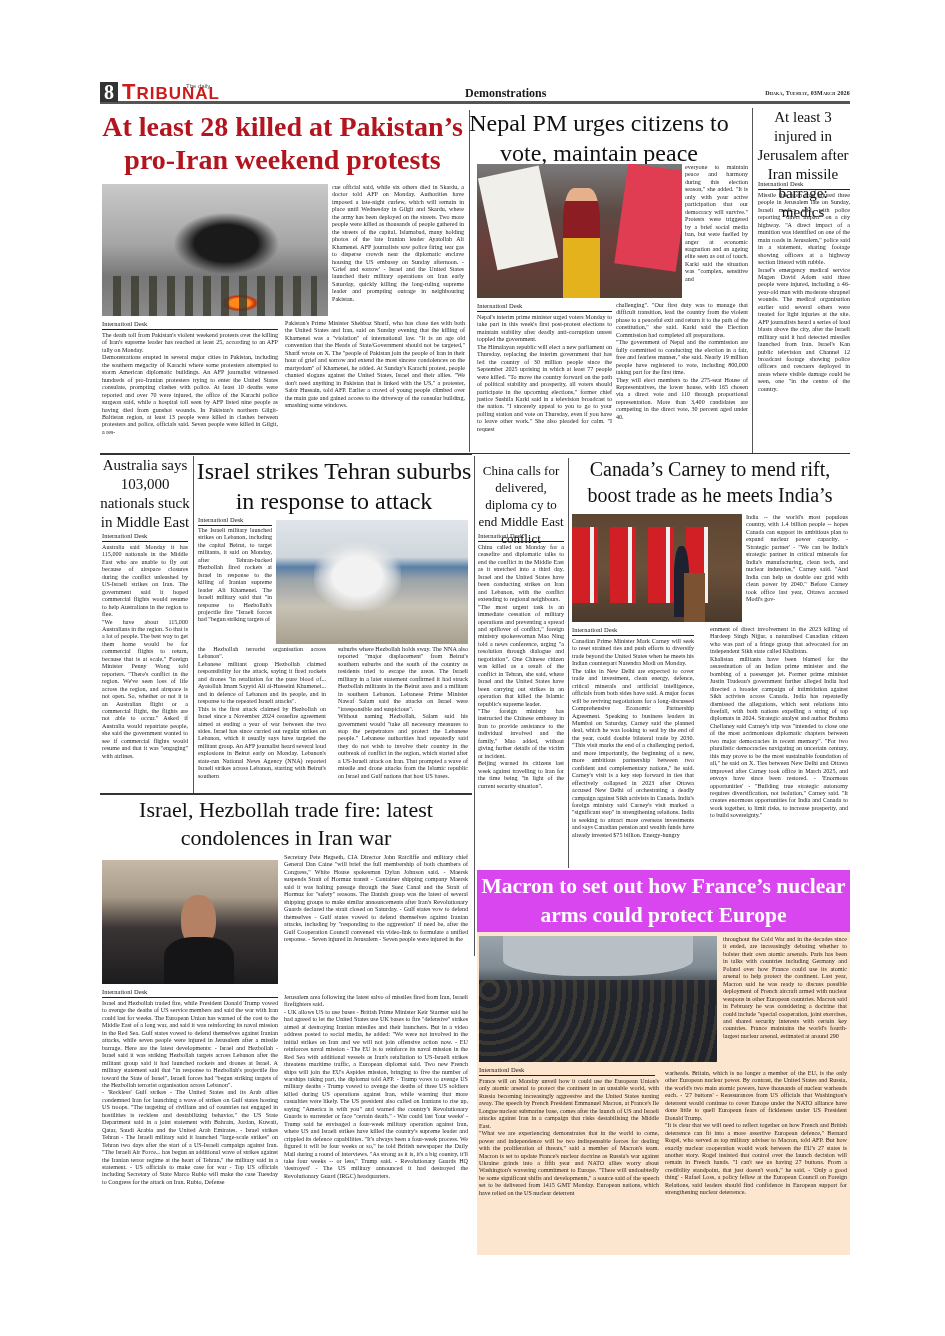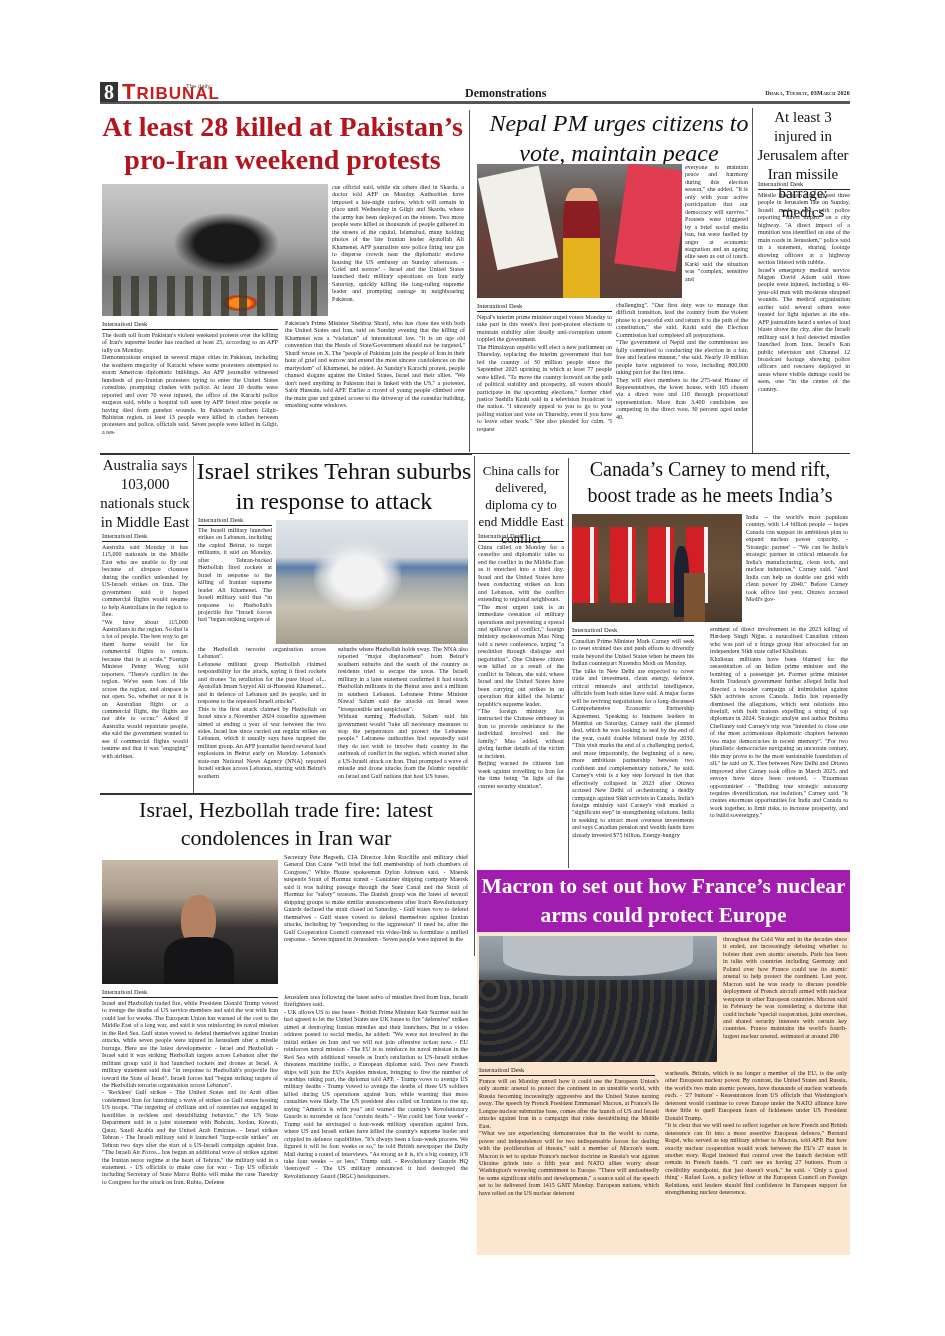--- a/index.html
+++ b/index.html
@@ -44,21 +44,21 @@
   .ph-canada .man { position:absolute; left:60%; top:30%; width:9%; height:65%; background:#1e2230; border-radius: 40% 40% 0 0; }
   .ph-canada .podium { position:absolute; left:66%; top:55%; width:12%; height:45%; background:#7b5232; }
   .ph-iran { background: linear-gradient(180deg,#c7b9a8 0%,#a89a88 30%,#3a3434 55%,#1c1c1e 100%); }
   .ph-iran .face { position:absolute; left:45%; top:28%; width:20%; height:42%; background:#b48165; border-radius: 45%; }
   .ph-iran .body { position:absolute; left:35%; top:62%; width:40%; height:40%; background:#151517; border-radius: 40% 40% 0 0; }
   .ph-macron { background: linear-gradient(180deg,#9aa5ad 0%,#7f8a92 25%,#2c2f36 45%,#1b1d22 100%); }
   .ph-macron .heli { position:absolute; left:10%; top:0; width:80%; height:32%; background:#b9c0c5; border-radius: 0 0 40% 40%; }
   .ph-macron .crowd { position:absolute; left:0; right:0; bottom:0; height:65%; background: repeating-radial-gradient(circle at 10px 10px,#22242b 0 7px,#3d3a33 7px 11px); opacity:.9; }
 
   .macron-box { position: absolute; left: 377px; top: 790px; width: 373px; height: 385px; background: #fde6d0; }
-  .macron-hl { position: absolute; left: 0; top: 0; width: 373px; height: 62px; background: #a21caf; color: #fff; font-weight: bold; font-size: 21.5px; line-height: 29px; text-align: center; padding-top: 2px; }
+  .macron-hl { position: absolute; left: 0; top: 0; width: 373px; height: 62px; background: #d946ef; color: #fff; font-weight: bold; font-size: 21.5px; line-height: 29px; text-align: center; padding-top: 2px; }
 </style>
 </head>
 <body>
 
 <div class="page">
 
   <div class="masthead">
     <div class="pageno">8</div>
     <div class="logo">
       <span class="thedaily">The daily</span>
@@ -80,21 +80,21 @@
   </div>
   <div class="abs txt" style="left:232px;top:104px;width:132px;height:132px;overflow:hidden;">
     <p>cue official said, while six others died in Skardu, a doctor told AFP on Monday. Authorities have imposed a late-night curfew, which will remain in place until Wednesday in Gilgit and Skardu, where the army has been deployed on the streets. Two more people were killed as thousands of people gathered in the streets of the capital, Islamabad, many holding photos of the late Iranian leader Ayatollah Ali Khamenei. AFP journalists saw police firing tear gas to disperse crowds near the diplomatic enclave housing the US embassy on Sunday afternoon. - 'Grief and sorrow' - Israel and the United States launched their military operations on Iran early Saturday, quickly killing the long-ruling supreme leader and prompting outrage in neighbouring Pakistan.</p>
   </div>
   <div class="abs txt" style="left:185px;top:240px;width:180px;">
     <p>Pakistan's Prime Minister Shehbaz Sharif, who has close ties with both the United States and Iran, said on Sunday evening that the killing of Khamenei was a "violation" of international law. "It is an age old convention that the Heads of State/Government should not be targeted," Sharif wrote on X. The "people of Pakistan join the people of Iran in their hour of grief and sorrow and extend the most sincere condolences on the martyrdom" of Khamenei, he added. At Sunday's Karachi protest, people chanted slogans against the United States, Israel and their allies. "We don't need anything in Pakistan that is linked with the US," a protester, Sabir Hussain, told AFP. Earlier a crowd of young people climbed over the main gate and gained access to the driveway of the consular building, smashing some windows.</p>
   </div>
   <div class="vrule" style="left:369px;top:30px;height:342px;"></div>
   <div class="hrule" style="left:0;top:373px;width:372px;"></div>
 
-  <div class="abs hl" style="left:389px;top:28px;width:260px;font-style:italic;">Nepal PM urges citizens to vote, maintain peace</div>
+  <div class="abs hl" style="left:369px;top:28px;width:260px;">Nepal PM urges citizens to vote, maintain peace</div>
   <div class="photo ph-nepal" style="left:377px;top:84px;width:205px;height:134px;">
       <div class="flag1"></div>
       <div class="flag2"></div>
       <div class="woman"></div>
     </div>
   <div class="abs txt" style="left:585px;top:84px;width:63px;height:138px;overflow:hidden;">everyone to maintain peace and harmony during this election season," she added. "It is only with your active participation that our democracy will survive." Protests were triggered by a brief social media ban, but were fuelled by anger at economic stagnation and an ageing elite seen as out of touch. Karki said the situation was "complex, sensitive and</div>
   <div class="abs desk" style="left:377px;top:222px;width:135px;">Internationl Desk</div>
   <div class="abs txt" style="left:377px;top:234px;width:135px;">
     <p>Nepal's interim prime minister urged voters Monday to take part in this week's first post-protest elections to maintain stability after deadly anti-corruption unrest toppled the government.</p>
     <p>The Himalayan republic will elect a new parliament on Thursday, replacing the interim government that has led the country of 30 million people since the September 2025 uprising in which at least 77 people were killed. "To move the country forward on the path of political stability and prosperity, all voters should participate in the upcoming elections," former chief justice Sushila Karki said in a television broadcast to the nation. "I sincerely appeal to you to go to your polling station and vote on Thursday, even if you have to leave other work." She also pleaded for calm. "I request</p>

